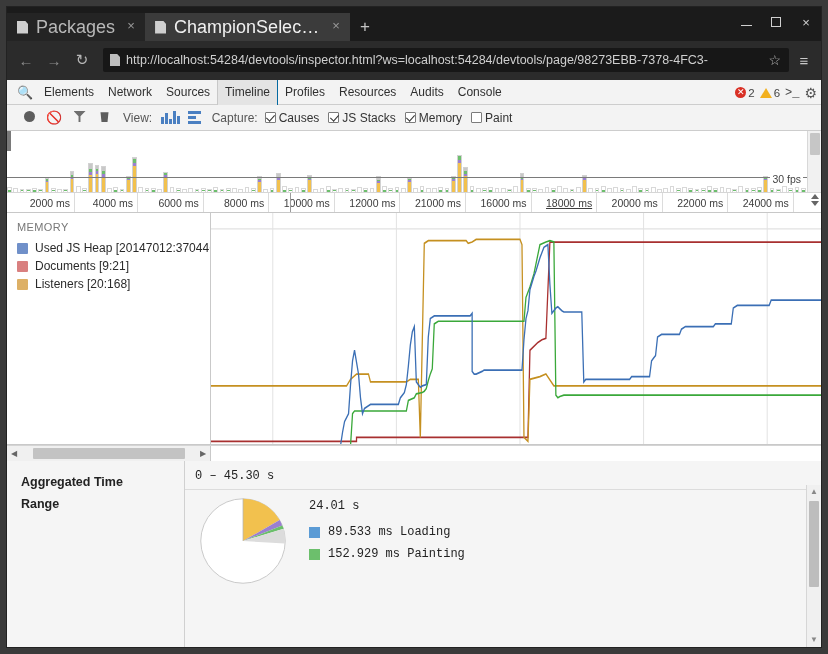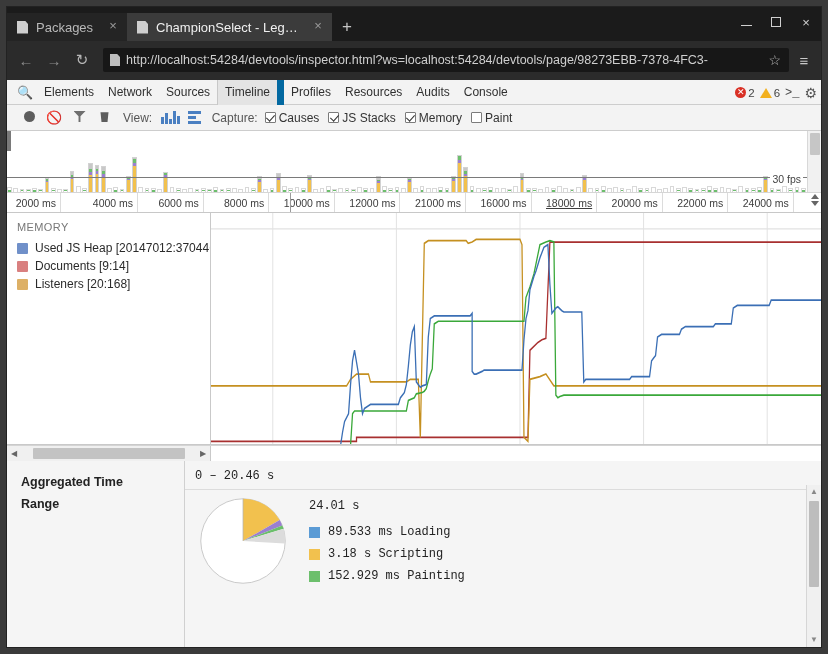--- a/index.html
+++ b/index.html
@@ -28,21 +28,21 @@
     height: 28px; display: flex; align-items: center;
     padding: 0 6px 0 10px; gap: 8px;
     font-size: 12.5px; color: #b8b8b8;
     max-width: 205px; min-width: 120px;
     position: relative;
   }
   .tab.inactive { background: #242424; }
   .tab.active { background: #3b3b3b; color: #f0f0f0; }
   .tab .tlabel {
     flex: 1; white-space: nowrap; overflow: hidden;
-    text-overflow: ellipsis; font-size: 13px;
+    text-overflow: ellipsis; font-size: 18px;
   }
   .tab .tclose {
     width: 16px; height: 16px; line-height: 14px; text-align: center;
     font-size: 13px; color: #9a9a9a; flex: 0 0 auto;
   }
   .pageicon {
     width: 11px; height: 13px; flex: 0 0 auto;
     background: #cfcfcf;
     clip-path: polygon(0 0, 72% 0, 100% 26%, 100% 100%, 0 100%);
     position: relative;
@@ -121,21 +121,21 @@
     display: flex; align-items: center; padding-left: 6px; gap: 0;
     flex: 0 0 auto; position: relative;
   }
   .dt-search {
     width: 24px; text-align: center; color: #5a5a5a; font-size: 13px;
   }
   .dt-tab {
     padding: 0 7px; height: 25px; line-height: 25px;
     font-size: 12px; color: #303030;
   }
-  .dt-tab.sel { background: #e4e4e4; border-left: 1px solid #c8c8c8; border-right: 7px solid #0369a1; }
+  .dt-tab.sel { background: #e4e4e4; border-left: 1px solid #c8c8c8; border-right: 1px solid #0369a1; }
   .dt-right {
     position: absolute; right: 4px; top: 0; height: 25px;
     display: flex; align-items: center; gap: 5px; font-size: 11.5px;
   }
   .badge { display: flex; align-items: center; gap: 2px; }
   .dot-err {
     width: 11px; height: 11px; border-radius: 50%; background: #d93025;
     color: #fff; font-size: 9px; line-height: 11px; text-align: center;
   }
   .dot-warn {
@@ -944,38 +944,38 @@
         <div class="rtick" style="left: 655.738px; width: 65.5738px;">22000 ms</div>
         <div class="rtick" style="left: 590.164px; width: 65.5738px;">20000 ms</div>
         <div class="rtick" style="left: 524.59px; width: 65.5738px; text-decoration: underline;">18000 ms</div>
         <div class="rtick" style="left: 459.016px; width: 65.5738px;">16000 ms</div>
         <div class="rtick" style="left: 393.443px; width: 65.5738px;">21000 ms</div>
         <div class="rtick" style="left: 327.869px; width: 65.5738px;">12000 ms</div>
         <div class="rtick" style="left: 262.295px; width: 65.5738px;">10000 ms</div>
         <div class="rtick" style="left: 196.721px; width: 65.5738px;">8000 ms</div>
         <div class="rtick" style="left: 131.148px; width: 65.5738px;">6000 ms</div>
         <div class="rtick" style="left: 65.5738px; width: 65.5738px;">4000 ms</div>
-        <div class="rtick" style="left: 4px; width: 50px;">2000 ms</div>
+        <div class="rtick" style="left: 18px; width: 50px;">2000 ms</div>
       <div class="rmark" style="left:283px"></div>
       <div class="rspin">
           <i class="up"></i>
           <i class="dn"></i>
         </div>
     </div>
 
     <div class="mempane">
       <div class="memside">
         <div class="memtitle">MEMORY</div>
         <div class="memrow">
           <i class="swatch" style="background:#7090c9"></i>
           <span>Used JS Heap [20147012:3704462</span>
         </div>
         <div class="memrow">
           <i class="swatch" style="background:#d98080"></i>
-          <span>Documents [9:14]</span>
+          <span>Documents [9:21]</span>
         </div>
         <div class="memrow">
           <i class="swatch" style="background:#ddb066"></i>
           <span>Listeners [20:168]</span>
         </div>
       </div>
       <div class="memgraph">
         <svg viewBox="0 0 612 175" preserveAspectRatio="none">
           <g stroke="#e2e2e2" stroke-width="1">
             <line x1="62" y1="0" x2="62" y2="175"></line>
@@ -1004,44 +1004,40 @@
       <div class="hs-right"></div>
     </div>
 
     <div class="summary">
       <div class="sumbody">
         <div class="sumlabels">
           <div class="sumlbl" style="padding-top:14px">Aggregated Time</div>
           <div class="sumlbl">Range</div>
         </div>
         <div class="sumvals">
-          <div class="sumrange">0 – 20.46 s</div>
+          <div class="sumrange">0 – 45.30 s</div>
           <div class="rowline" style="top:28px"></div>
           <div class="aggwrap">
             <div class="pie">
               <svg viewBox="0 0 100 100">
                 <circle cx="50" cy="50" r="44" fill="#ffffff" stroke="#c8c8c8" stroke-width="1"></circle>
                 <path d="M50 50 L50 6 A44 44 0 0 1 88.2 28.1 Z" fill="#f2c14e"></path>
                 <path d="M50 50 L88.2 28.1 A44 44 0 0 1 90.8 33.8 Z" fill="#9a7fd1"></path>
                 <path d="M50 50 L90.8 33.8 A44 44 0 0 1 92.4 37.2 Z" fill="#6cbf6c"></path>
                 <path d="M50 50 L92.4 37.2 A44 44 0 0 1 93.6 52.5 Z" fill="#dcdcdc"></path>
                 <line x1="50" y1="50" x2="50" y2="6" stroke="#b5b5b5" stroke-width="0.8"></line>
               </svg>
             </div>
             <div class="legendcol">
               <div class="legtotal">24.01 s</div>
               <div class="legrow">
                 <i class="legsw" style="background:#5b9bd5"></i>
                 <span>89.533 ms Loading</span>
               </div>
               <div class="legrow">
-                <i class="legsw" style="background:#f2c14e"></i>
-                <span>3.18 s Scripting</span>
-              </div>
-              <div class="legrow">
                 <i class="legsw" style="background:#6cbf6c"></i>
                 <span>152.929 ms Painting</span>
               </div>
             </div>
           </div>
         </div>
       </div>
       <div class="vscroll">
         <div class="vs-arrow">▲</div>
         <div class="vs-thumb" style="height:86px"></div>

